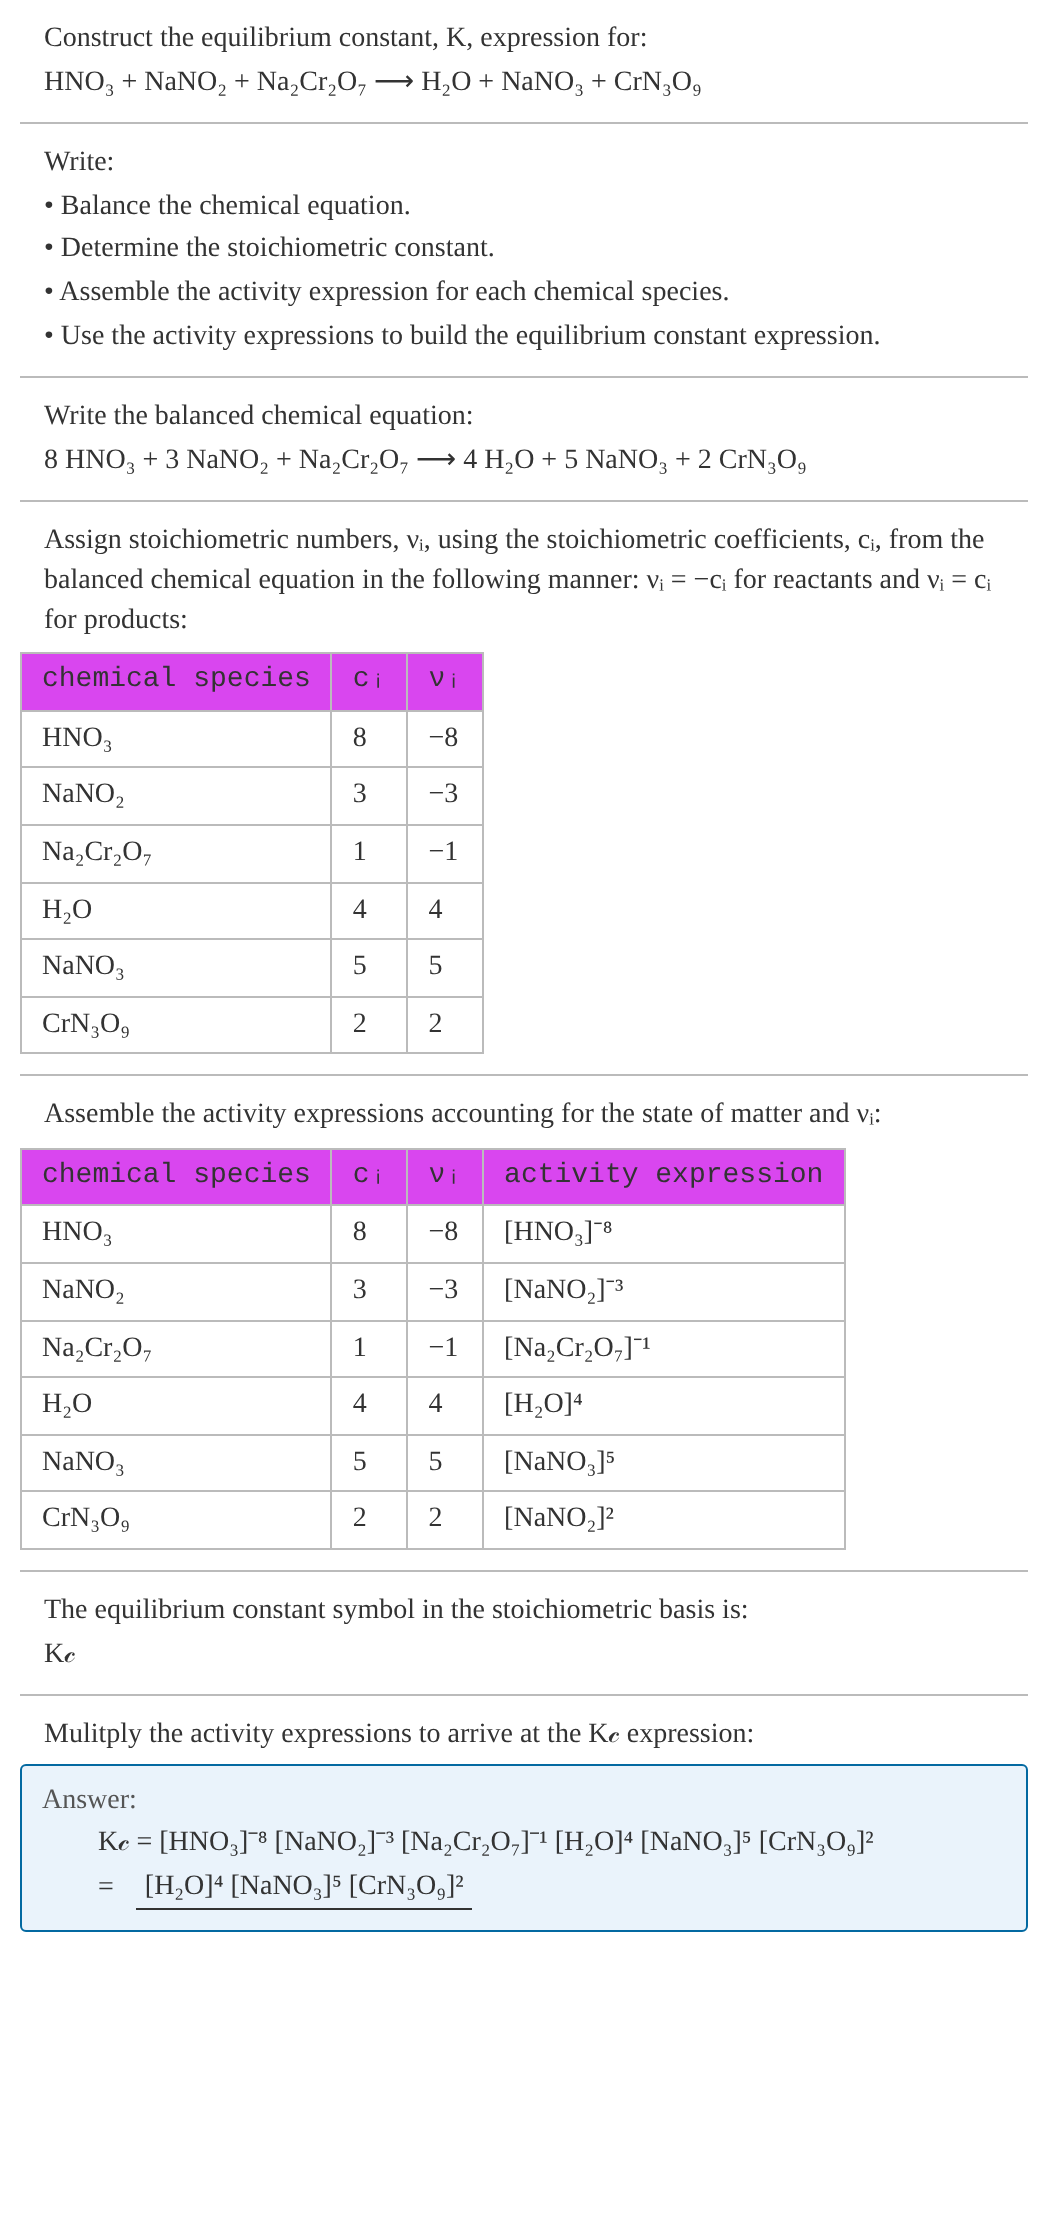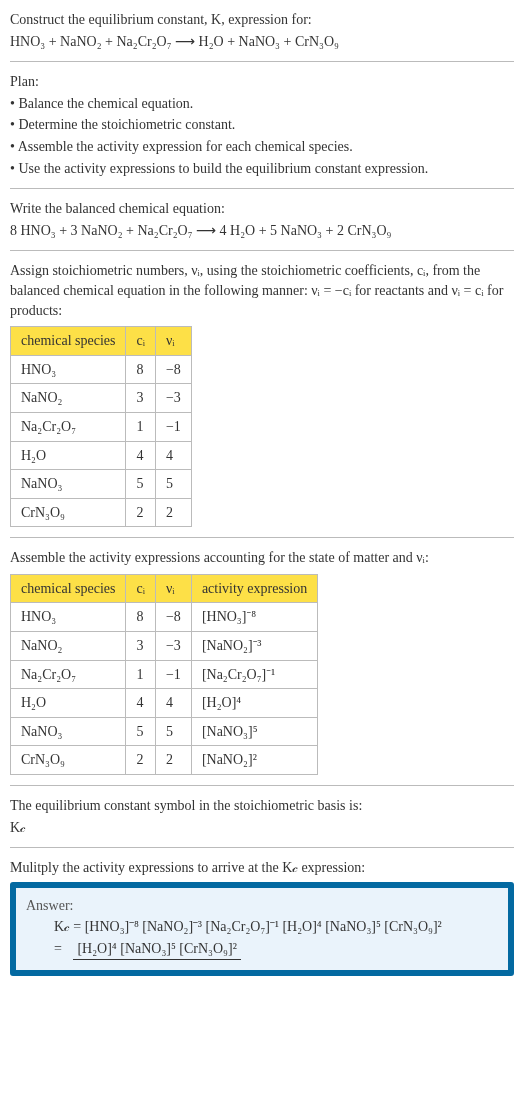--- a/index.html
+++ b/index.html
@@ -11,35 +11,35 @@
     padding: 8px 10px;
     width: 524px;
     box-sizing: border-box;
     line-height: 1.4;
   }
   hr.sep {
     border: none;
     border-top: 1px solid #bbb;
     margin: 10px 0;
   }
-  .para { margin: 2px 0; }
+  .para { margin: 2px 12px; }
   table.data {
     border-collapse: collapse;
     margin: 6px 0;
   }
   table.data th, table.data td {
     border: 1px solid #bbb;
     padding: 4px 10px;
     text-align: left;
     font-weight: normal;
   }
-  table.data th { background: #fde047; }
+  table.data th { background: #d946ef; font-family: Liberation Mono, monospace; }
   .answer-box {
     background: #eaf3fb;
-    border: 6px solid #0369a1;
+    border: 1px solid #0369a1;
     border-radius: 3px;
     padding: 8px 10px;
     margin-top: 4px;
   }
   .answer-label { color: #555; }
   .kc-line { margin: 2px 0 2px 28px; font-family: Liberation Serif, serif; }
   .frac {
     display: inline-block;
     vertical-align: middle;
     text-align: left;
@@ -49,21 +49,21 @@
   .frac .den { display:block; padding:0 4px; }
 </style>
 </head>
 <body>
 
 <div class="para">Construct the equilibrium constant, K, expression for:</div>
 <div class="para">HNO₃ + NaNO₂ + Na₂Cr₂O₇ ⟶ H₂O + NaNO₃ + CrN₃O₉</div>
 
 <hr class="sep">
 
-<div class="para">Plan:</div>
+<div class="para">Write:</div>
 <div class="para">• Balance the chemical equation.</div>
 <div class="para">• Determine the stoichiometric constant.</div>
 <div class="para">• Assemble the activity expression for each chemical species.</div>
 <div class="para">• Use the activity expressions to build the equilibrium constant expression.</div>
 
 <hr class="sep">
 
 <div class="para">Write the balanced chemical equation:</div>
 <div class="para">8 HNO₃ + 3 NaNO₂ + Na₂Cr₂O₇ ⟶ 4 H₂O + 5 NaNO₃ + 2 CrN₃O₉</div>
 

